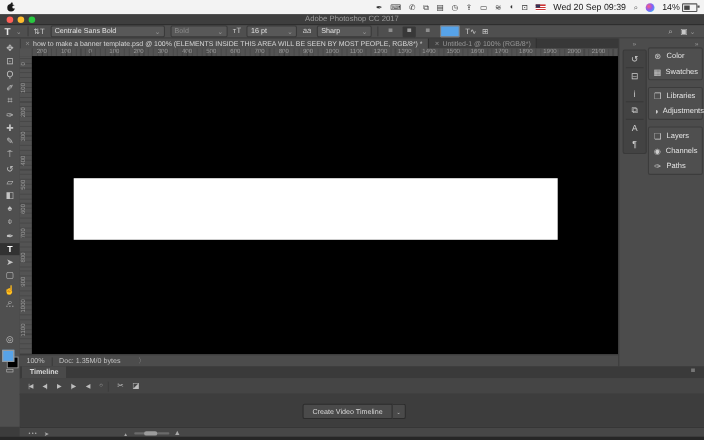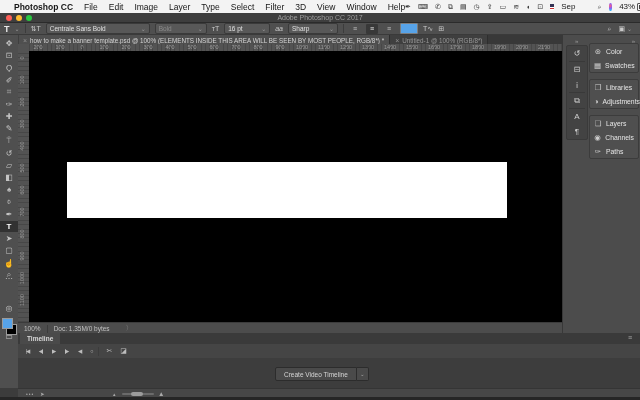--- a/index.html
+++ b/index.html
@@ -115,54 +115,40 @@
 <body>
 
 <div id="root">
 
   <div id="menubar" class="abs">
     <svg width="8" height="9" viewBox="0 0 8 9">
       <circle cx="4" cy="5" r="3.4" fill="#1a1a1a"></circle>
       <circle cx="6.6" cy="4.4" r="1.4" fill="#f3f3f3"></circle>
       <ellipse cx="4.6" cy="1.2" rx="0.9" ry="1.1" fill="#1a1a1a" transform="rotate(35 4.6 1.2)"></ellipse>
     </svg>
-    <div id="menu-items">
-      <span class="menu-item app">Photoshop CC</span>
-    <span class="menu-item">File</span>
-        <span class="menu-item">Edit</span>
-        <span class="menu-item">Image</span>
-        <span class="menu-item">Layer</span>
-        <span class="menu-item">Type</span>
-        <span class="menu-item">Select</span>
-        <span class="menu-item">Filter</span>
-        <span class="menu-item">3D</span>
-        <span class="menu-item">View</span>
-        <span class="menu-item">Window</span>
-        <span class="menu-item">Help</span>
-      </div>
     <div id="menu-right">
       <span id="menu-status-icons" style="display:flex;gap:7px;">
           <span class="mstatus">✒</span>
           <span class="mstatus">⌨</span>
           <span class="mstatus">✆</span>
           <span class="mstatus">⧉</span>
           <span class="mstatus">▤</span>
           <span class="mstatus">◷</span>
           <span class="mstatus">⇪</span>
           <span class="mstatus">▭</span>
           <span class="mstatus">≋</span>
           <span class="mstatus">◖</span>
           <span class="mstatus">⊡</span>
         </span>
       <span id="flag"></span>
       <span id="clock">Wed 20 Sep 09:39</span>
       <span class="mstatus">⌕</span>
       <span id="siri"></span>
       <span id="battery">
-        <span>43%</span>
+        <span>14%</span>
         <span class="batt-shape">
             <i></i>
           </span>
       </span>
 
     </div>
   </div>
 
   <div id="titlebar" class="abs">
     <span class="light" style="left:6px;background:#ff5f57;"></span>

